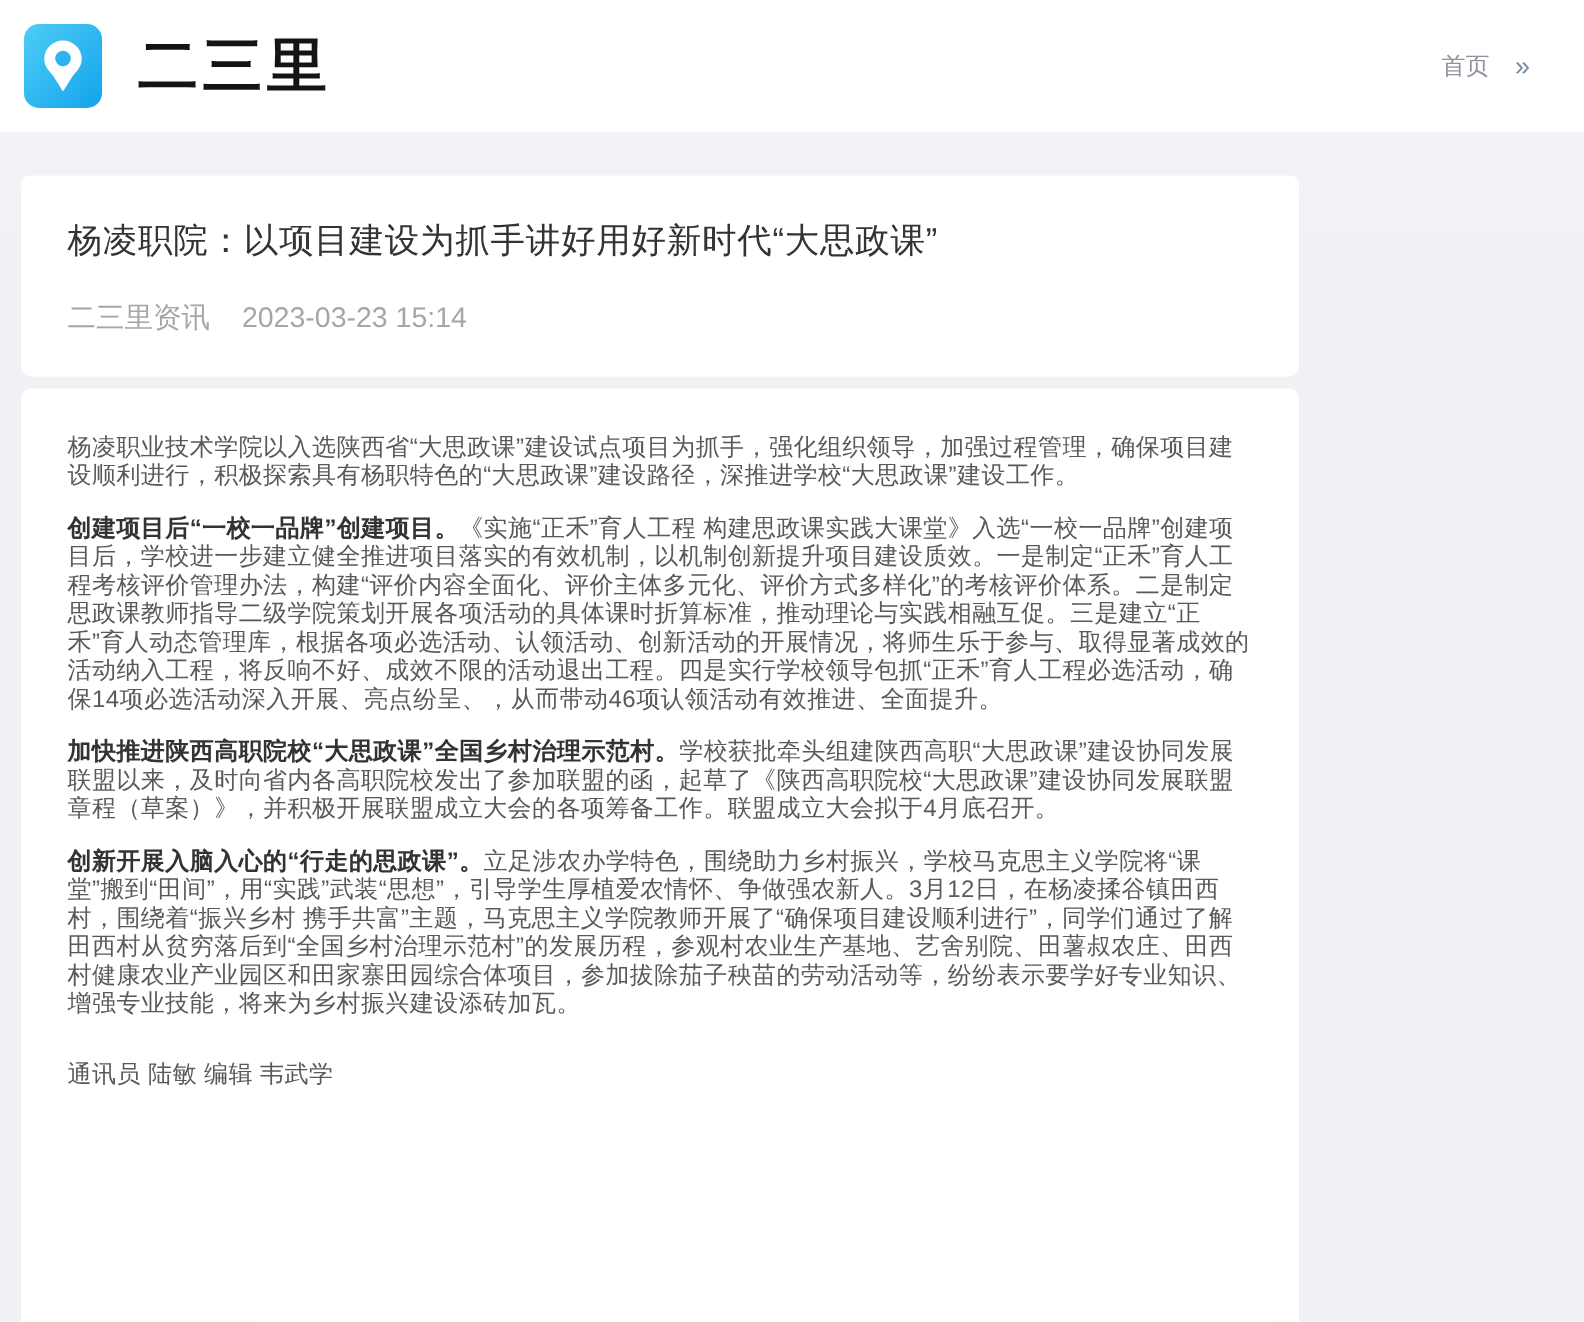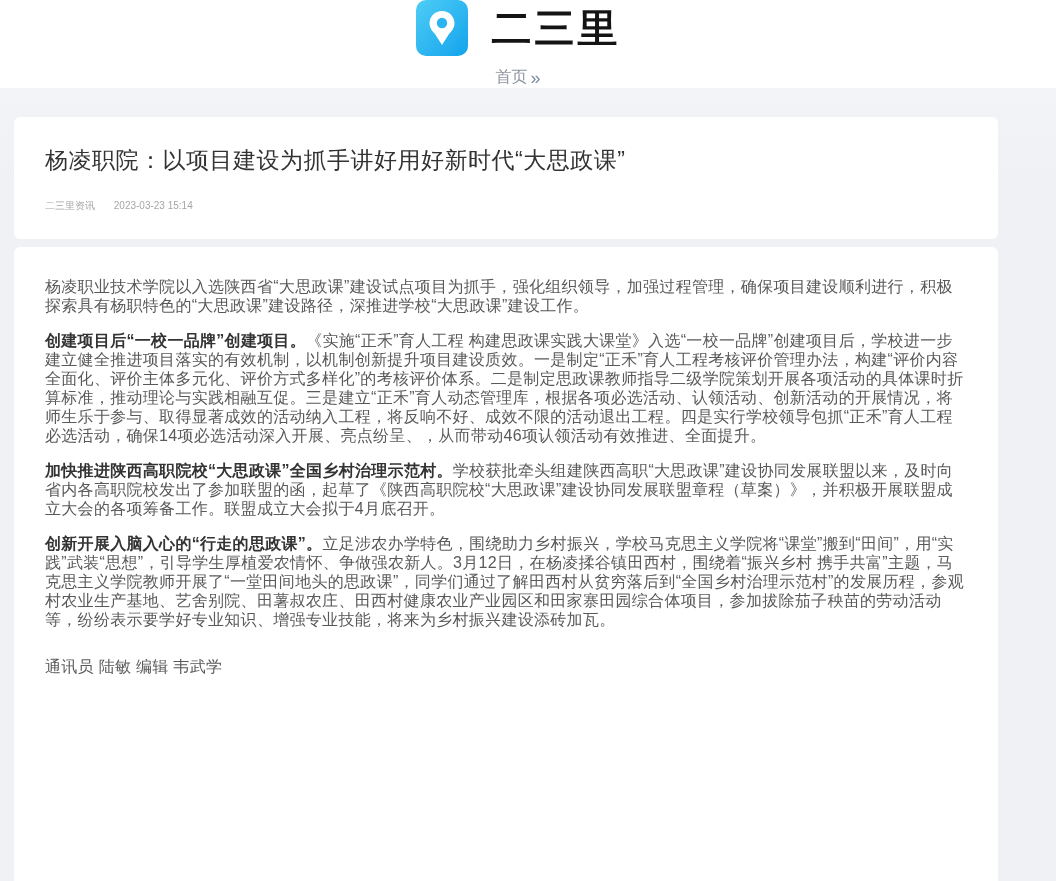--- a/index.html
+++ b/index.html
@@ -6,43 +6,42 @@
   html, body { margin: 0; padding: 0; }
   body {
     width: 1056px; height: 881px; overflow: hidden;
     font-family: "Liberation Sans", "DejaVu Sans", sans-serif;
     background: linear-gradient(180deg, #f5f6f9 0px, #eff1f5 180px, #eff1f5 100%);
   }
   .site-header {
     height: 88px; background: #ffffff;
     display: flex; align-items: center; justify-content: space-between;
     padding: 0 36px 0 16px;
-    flex-direction: column;
   }
   .logo-wrap { display: flex; align-items: center; }
   .logo-icon { width: 52px; height: 56px; display: inline-block; }
   .logo-text {
     margin-left: 24px; font-size: 40px; font-weight: bold; color: #141414;
     letter-spacing: 3px; line-height: 1;
   }
   .nav-home {
-    display: flex; align-items: center; gap: 3px;
+    display: flex; align-items: center; gap: 17px;
     font-size: 16px; color: #8d939c; text-decoration: none; cursor: pointer;
   }
   .nav-chev { font-size: 18px; color: #7d8da0; line-height: 1; }
   .page-main { padding: 29px 0 0 14px; }
   .card {
-    width: 984px; background: #ffffff; border-radius: 6px;
+    width: 852px; background: #ffffff; border-radius: 6px;
   }
   .title-card { padding: 27px 31px 26px 31px; }
   .article-title {
     margin: 0; font-size: 23px; line-height: 33px; font-weight: 500; color: #333333;
     letter-spacing: 0.5px;
   }
-  .article-meta { margin-top: 22px; font-size: 10px; color: #a6a6a6; }
+  .article-meta { margin-top: 22px; font-size: 19px; color: #a6a6a6; }
   .article-meta .meta-source { margin-right: 16px; }
   .content-card { margin-top: 8px; padding: 30px 30px 26px 31px; min-height: 640px; }
   .content-card p {
     margin: 16px 0 0 0; font-size: 16px; line-height: 19px; color: #595959;
     letter-spacing: 0.3px;
   }
   .content-card p:first-child { margin-top: 0; }
   .content-card p b { color: #333333; font-weight: bold; }
   .credits { margin-top: 28px !important; }
 </style>
@@ -79,17 +78,17 @@
     <div class="article-meta">
       <span class="meta-source">二三里资讯</span>
       <span class="meta-time">2023-03-23 15:14</span>
     </div>
   </section>
 
   <section class="card content-card">
     <p><b></b><span>杨凌职业技术学院以入选陕西省“大思政课”建设试点项目为抓手，强化组织领导，加强过程管理，确保项目建设顺利进行，积极探索具有杨职特色的“大思政课”建设路径，深推进学校“大思政课”建设工作。</span></p>
     <p><b>创建项目后“一校一品牌”创建项目。</b><span>《实施“正禾”育人工程 构建思政课实践大课堂》入选“一校一品牌”创建项目后，学校进一步建立健全推进项目落实的有效机制，以机制创新提升项目建设质效。一是制定“正禾”育人工程考核评价管理办法，构建“评价内容全面化、评价主体多元化、评价方式多样化”的考核评价体系。二是制定思政课教师指导二级学院策划开展各项活动的具体课时折算标准，推动理论与实践相融互促。三是建立“正禾”育人动态管理库，根据各项必选活动、认领活动、创新活动的开展情况，将师生乐于参与、取得显著成效的活动纳入工程，将反响不好、成效不限的活动退出工程。四是实行学校领导包抓“正禾”育人工程必选活动，确保14项必选活动深入开展、亮点纷呈、，从而带动46项认领活动有效推进、全面提升。</span></p>
     <p><b>加快推进陕西高职院校“大思政课”全国乡村治理示范村。</b><span>学校获批牵头组建陕西高职“大思政课”建设协同发展联盟以来，及时向省内各高职院校发出了参加联盟的函，起草了《陕西高职院校“大思政课”建设协同发展联盟章程（草案）》，并积极开展联盟成立大会的各项筹备工作。联盟成立大会拟于4月底召开。</span></p>
-    <p><b>创新开展入脑入心的“行走的思政课”。</b><span>立足涉农办学特色，围绕助力乡村振兴，学校马克思主义学院将“课堂”搬到“田间”，用“实践”武装“思想”，引导学生厚植爱农情怀、争做强农新人。3月12日，在杨凌揉谷镇田西村，围绕着“振兴乡村 携手共富”主题，马克思主义学院教师开展了“一堂田间地头的思政课”，同学们通过了解田西村从贫穷落后到“全国乡村治理示范村”的发展历程，参观村农业生产基地、艺舍别院、田薯叔农庄、田西村健康农业产业园区和田家寨田园综合体项目，参加拔除茄子秧苗的劳动活动等，纷纷表示要学好专业知识、增强专业技能，将来为乡村振兴建设添砖加瓦。</span></p>
+    <p><b>创新开展入脑入心的“行走的思政课”。</b><span>立足涉农办学特色，围绕助力乡村振兴，学校马克思主义学院将“课堂”搬到“田间”，用“实践”武装“思想”，引导学生厚植爱农情怀、争做强农新人。3月12日，在杨凌揉谷镇田西村，围绕着“振兴乡村 携手共富”主题，马克思主义学院教师开展了“确保项目建设顺利进行”，同学们通过了解田西村从贫穷落后到“全国乡村治理示范村”的发展历程，参观村农业生产基地、艺舍别院、田薯叔农庄、田西村健康农业产业园区和田家寨田园综合体项目，参加拔除茄子秧苗的劳动活动等，纷纷表示要学好专业知识、增强专业技能，将来为乡村振兴建设添砖加瓦。</span></p>
     <p class="credits">通讯员 陆敏 编辑 韦武学</p>
   </section>
 
 </main>
 
 </body></html>

